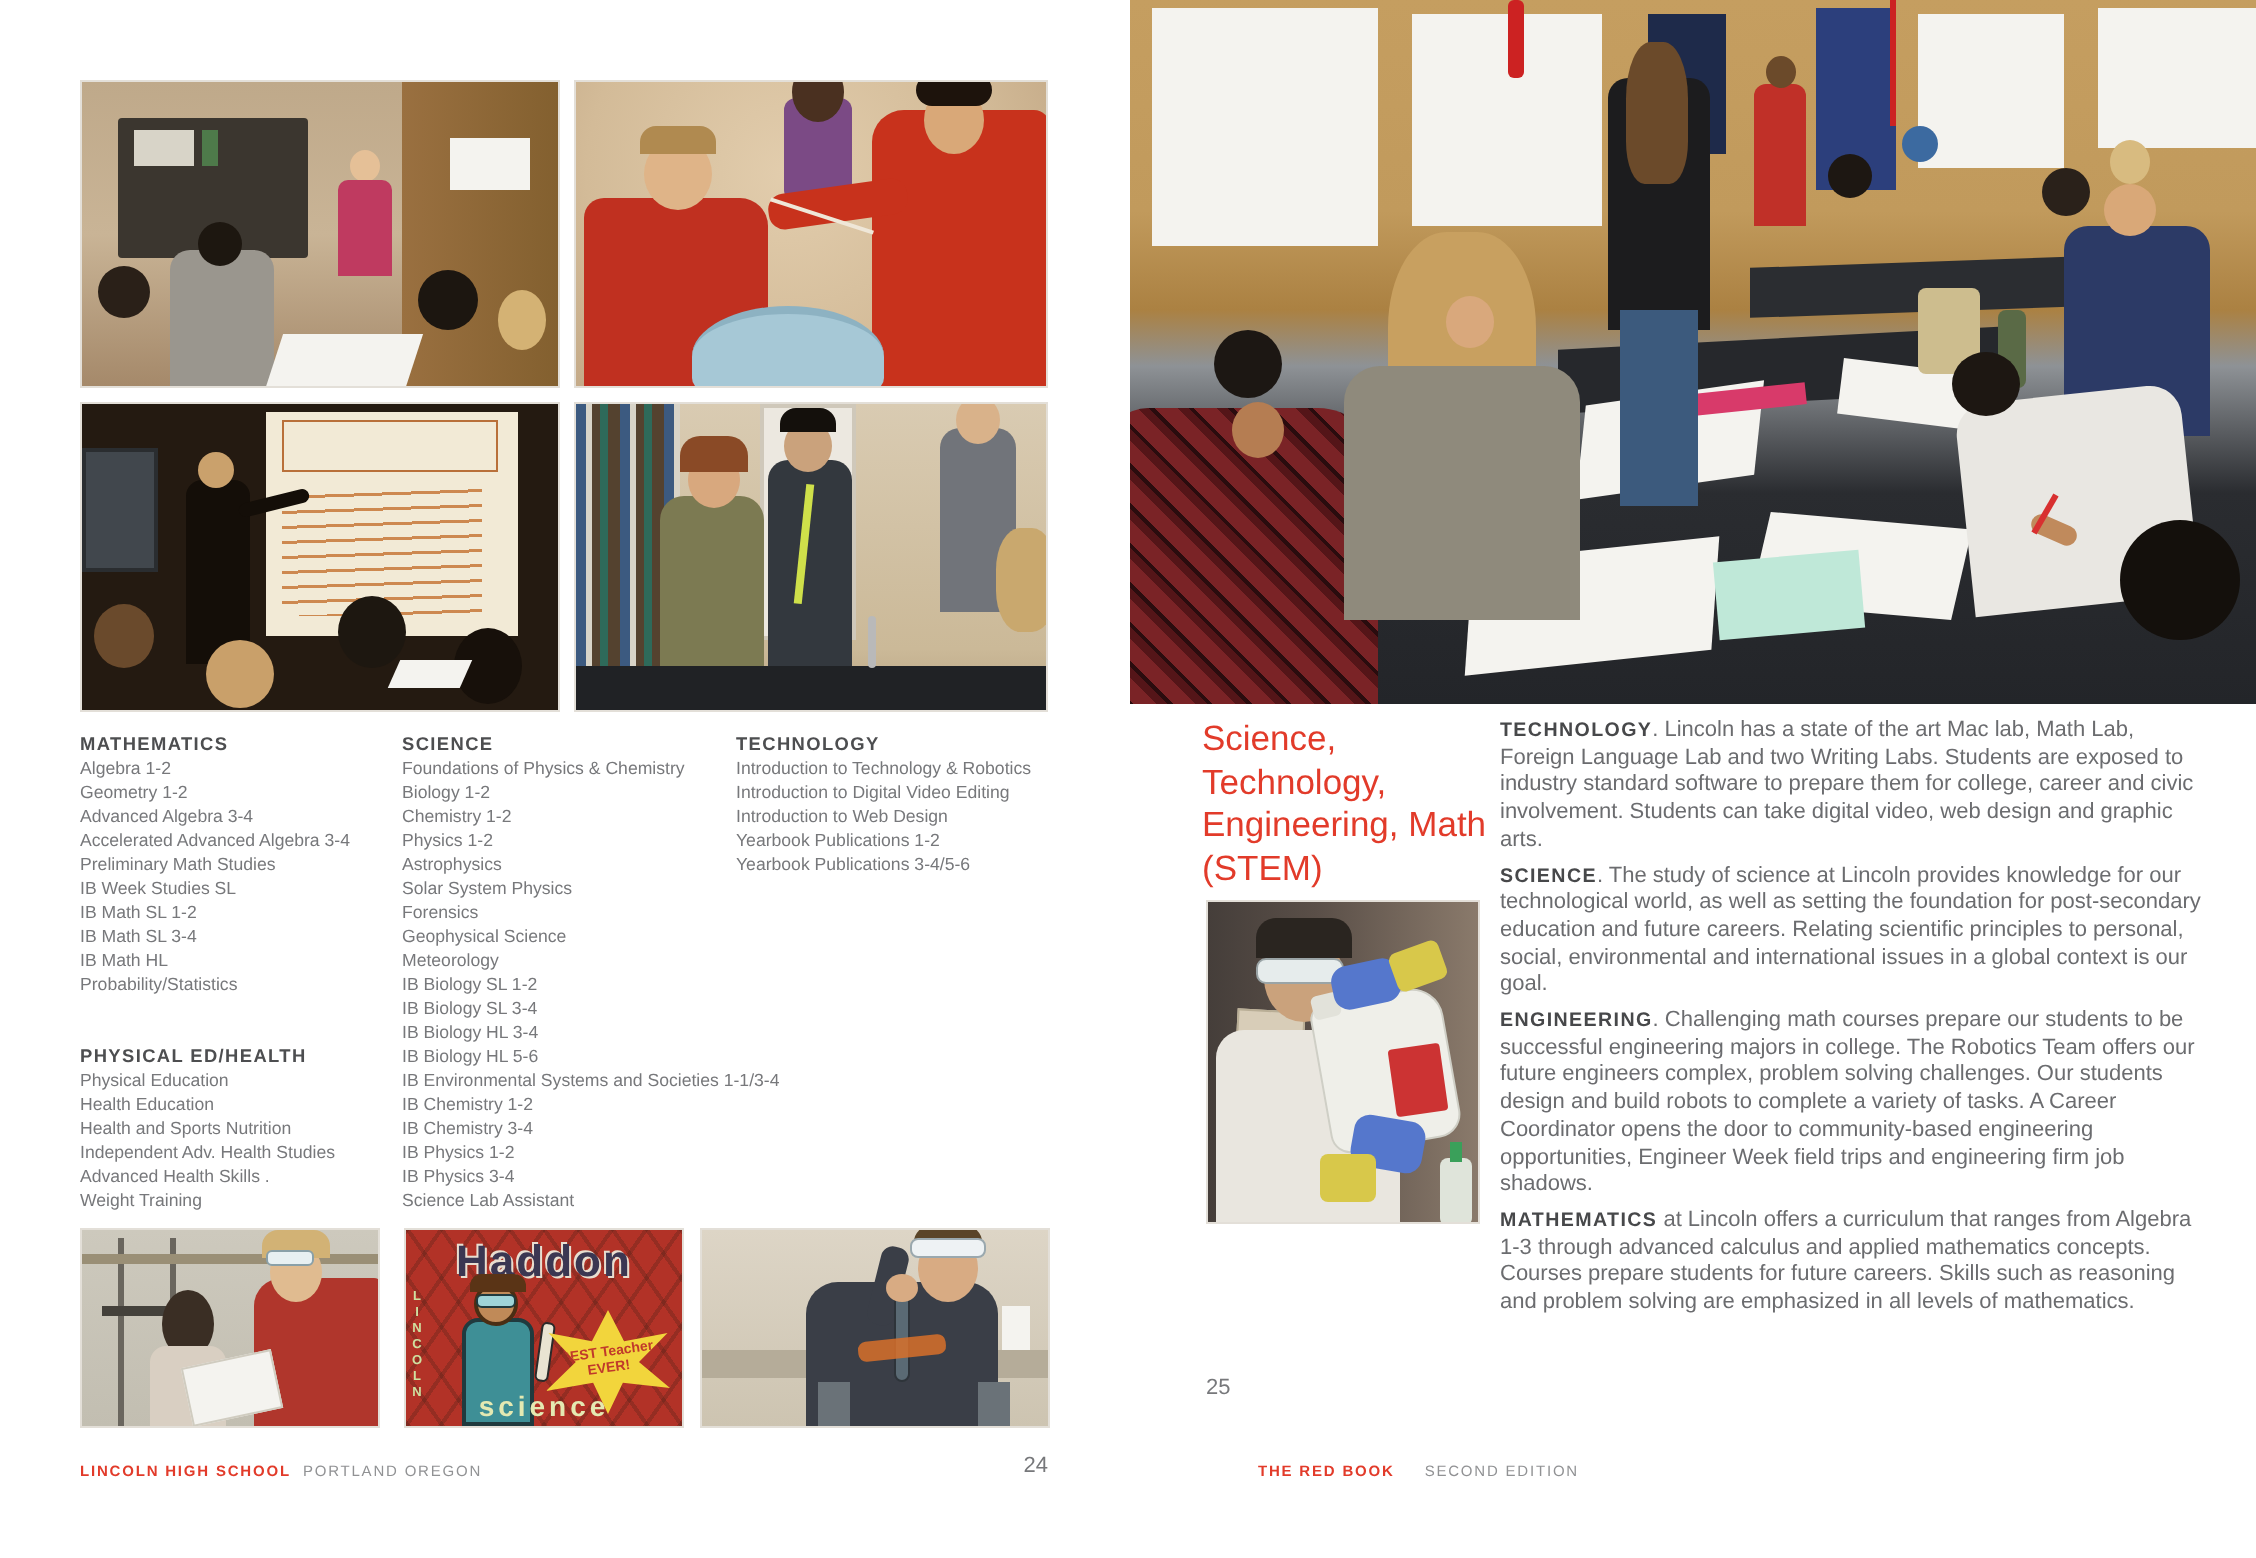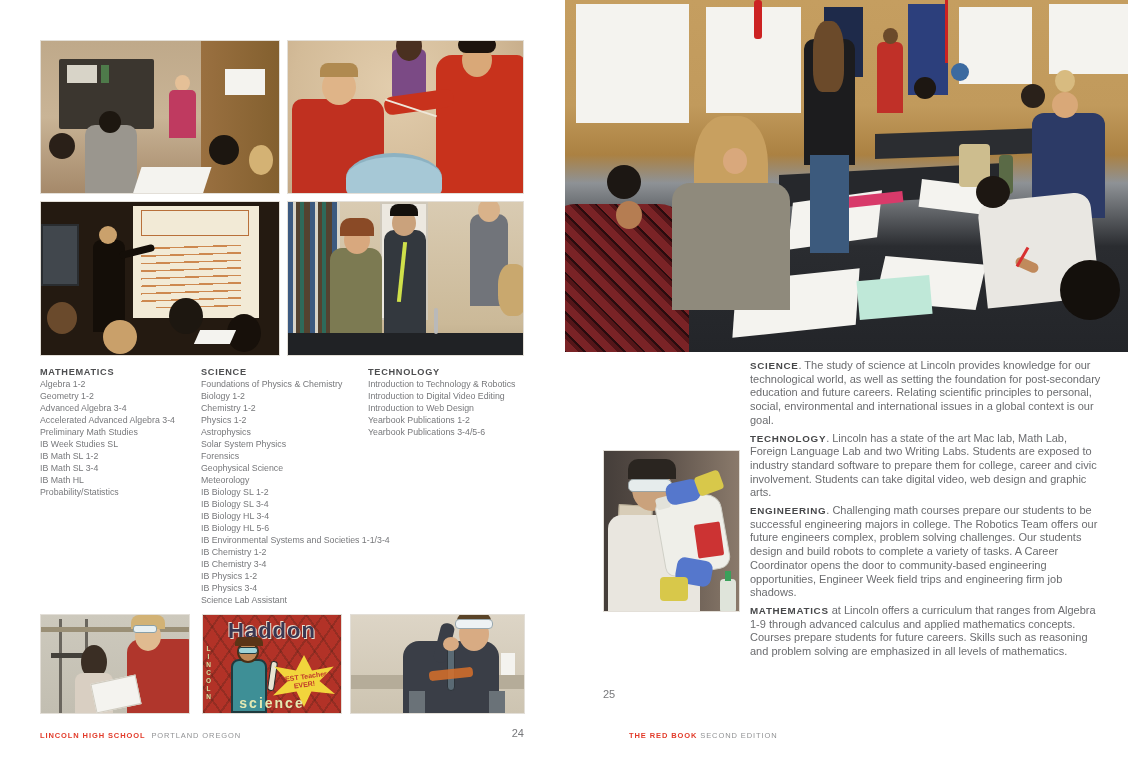--- a/index.html
+++ b/index.html
@@ -68,21 +68,21 @@
 
   
   .footer-left { position:absolute; left:40px; top:731px; font-size:7.5px; letter-spacing:0.9px; white-space:nowrap; }
   .footer-left .school { color:#e23b2a; font-weight:bold; }
   .footer-left .loc { color:#919294; margin-left:6px; }
   .pageno { position:absolute; font-size:11px; color:#77787b; }
   .pn-24 { left:490px; top:727px; width:34px; text-align:right; }
   .pn-25 { left:603px; top:688px; }
   .footer-right { position:absolute; left:629px; top:731px; font-size:7.5px; letter-spacing:0.9px; white-space:nowrap; }
   .footer-right .book { color:#e23b2a; font-weight:bold; }
-  .footer-right .ed { color:#919294; margin-left:3px; }
+  .footer-right .ed { color:#919294; margin-left:15px; }
 </style>
 </head>
 <body>
 
 <div class="spread">
 
   <div class="photo ph-tl">
     <div class="sh" style="left:18px;top:18px;width:95px;height:70px;background:#3b362f;border-radius:2px;"></div>
     <div class="sh paper" style="left:26px;top:24px;width:30px;height:18px;background:#d8d4c8;"></div>
     <div class="sh" style="left:60px;top:24px;width:8px;height:18px;background:#4e7a4a;"></div>
@@ -154,20 +154,32 @@
         <div class="li">Accelerated Advanced Algebra 3-4</div>
         <div class="li">Preliminary Math Studies</div>
         <div class="li">IB Week Studies SL</div>
         <div class="li">IB Math SL 1-2</div>
         <div class="li">IB Math SL 3-4</div>
         <div class="li">IB Math HL</div>
         <div class="li">Probability/Statistics</div>
       </div>
   </div>
 
+  <div class="course-col col-pe">
+    <div class="list-head">PHYSICAL ED/HEALTH</div>
+    <div>
+
+    <div class="li">Physical Education</div>
+        <div class="li">Health Education</div>
+        <div class="li">Health and Sports Nutrition</div>
+        <div class="li">Independent Adv. Health Studies</div>
+        <div class="li">Advanced Health Skills .</div>
+        <div class="li">Weight Training</div>
+      </div>
+  </div>
 
   <div class="course-col col-sci">
     <div class="list-head">SCIENCE</div>
     <div>
 
     <div class="li">Foundations of Physics &amp; Chemistry</div>
         <div class="li">Biology 1-2</div>
         <div class="li">Chemistry 1-2</div>
         <div class="li">Physics 1-2</div>
         <div class="li">Astrophysics</div>
@@ -280,47 +292,54 @@
     <div class="sh head" style="left:87%;top:20%;width:20px;height:22px;background:#d8bb80;"></div>
     <div class="sh" style="left:83%;top:32%;width:13%;height:30%;background:#2c3a66;border-radius:12px 12px 0 0;"></div>
     <div class="sh head" style="left:86.5%;top:26%;width:26px;height:26px;background:#d9a878;"></div>
     <div class="sh" style="left:74%;top:56%;width:20%;height:30%;background:#e9e7e2;border-radius:16px 16px 0 0;transform:rotate(-6deg);"></div>
     <div class="sh head" style="left:73%;top:50%;width:34px;height:32px;background:#1d1712;"></div>
     <div class="sh head" style="left:88%;top:74%;width:60px;height:60px;background:#14100c;"></div>
     <div class="sh" style="left:80%;top:74%;width:24px;height:10px;background:#c08a5c;border-radius:5px;transform:rotate(24deg);"></div>
     <div class="sh" style="left:81%;top:70%;width:3px;height:22px;background:#d83030;transform:rotate(30deg);"></div>
   </div>
 
+  <div class="stem-heading">
+
+  <div class="hline">Science,</div>
+      <div class="hline">Technology,</div>
+      <div class="hline">Engineering, Math</div>
+      <div class="hline">(STEM)</div>
+    </div>
 
   <div class="photo ph-rs">
     <div class="sh" style="left:12px;top:54px;width:34px;height:108px;background:#d8cdb8;border:1px solid #b9ae96;transform:rotate(3deg);"></div>
     <div class="sh" style="left:4px;top:64px;width:92px;height:98px;background:#e9e6df;border-radius:14px 14px 0 0;"></div>
     <div class="sh head" style="left:28px;top:16px;width:40px;height:44px;background:#caa27c;"></div>
     <div class="sh" style="left:24px;top:8px;width:48px;height:20px;background:#2a2520;border-radius:10px 10px 0 0;"></div>
     <div class="sh" style="left:24px;top:28px;width:44px;height:13px;background:#e6ecec;border:1.5px solid #9aa4a6;border-radius:5px;"></div>
     <div class="sh" style="left:56px;top:46px;width:66px;height:76px;background:#efefe9;border:1px solid #cfcfc6;border-radius:8px 16px 12px 10px;transform:rotate(-10deg);"></div>
     <div class="sh" style="left:52px;top:46px;width:14px;height:12px;background:#e2e2da;border-radius:3px;transform:rotate(-14deg);"></div>
     <div class="sh" style="left:92px;top:72px;width:26px;height:34px;background:#cc3333;border-radius:2px;transform:rotate(-8deg);"></div>
     <div class="sh" style="left:62px;top:30px;width:34px;height:22px;background:#5577cc;border-radius:8px;transform:rotate(-12deg);"></div>
     <div class="sh" style="left:92px;top:22px;width:26px;height:20px;background:#d8c84a;border-radius:4px;transform:rotate(-20deg);"></div>
     <div class="sh" style="left:72px;top:108px;width:36px;height:26px;background:#5577cc;border-radius:8px;transform:rotate(10deg);"></div>
     <div class="sh" style="left:56px;top:126px;width:28px;height:24px;background:#d8c84a;border-radius:4px;"></div>
     <div class="sh" style="left:116px;top:128px;width:16px;height:34px;background:#dfe4da;border-radius:4px;"></div>
     <div class="sh" style="left:121px;top:120px;width:6px;height:10px;background:#3aa05a;"></div>
   </div>
 
   <div class="text-col">
 
+      <p class="para"><span class="lead">TECHNOLOGY</span><span>. Lincoln has a state of the art Mac lab, Math Lab, Foreign Language Lab and two Writing Labs. Students are exposed to industry standard software to prepare them for college, career and civic involvement. Students can take digital video, web design and graphic arts.</span></p>
+
       <p class="para"><span class="lead">SCIENCE</span><span>. The study of science at Lincoln provides knowledge for our technological world, as well as setting the foundation for post-secondary education and future careers. Relating scientific principles to personal, social, environmental and international issues in a global context is our goal.</span></p>
 
-      <p class="para"><span class="lead">TECHNOLOGY</span><span>. Lincoln has a state of the art Mac lab, Math Lab, Foreign Language Lab and two Writing Labs. Students are exposed to industry standard software to prepare them for college, career and civic involvement. Students can take digital video, web design and graphic arts.</span></p>
-
       <p class="para"><span class="lead">ENGINEERING</span><span>. Challenging math courses prepare our students to be successful engineering majors in college. The Robotics Team offers our future engineers complex, problem solving challenges. Our students design and build robots to complete a variety of tasks. A Career Coordinator opens the door to community-based engineering opportunities, Engineer Week field trips and engineering firm job shadows.</span></p>
 
-      <p class="para"><span class="lead">MATHEMATICS</span><span> at Lincoln offers a curriculum that ranges from Algebra 1-9 through advanced calculus and applied mathematics concepts. Courses prepare students for future careers. Skills such as reasoning and problem solving are emphasized in all levels of mathematics.</span></p>
+      <p class="para"><span class="lead">MATHEMATICS</span><span> at Lincoln offers a curriculum that ranges from Algebra 1-3 through advanced calculus and applied mathematics concepts. Courses prepare students for future careers. Skills such as reasoning and problem solving are emphasized in all levels of mathematics.</span></p>
     </div>
 
   <div class="footer-left">
     <span class="school">LINCOLN HIGH SCHOOL</span><span class="loc">PORTLAND OREGON</span>
   </div>
   <div class="pageno pn-24">24</div>
 
   <div class="pageno pn-25">25</div>
   <div class="footer-right">
     <span class="book">THE RED BOOK</span><span class="ed">SECOND EDITION</span>

